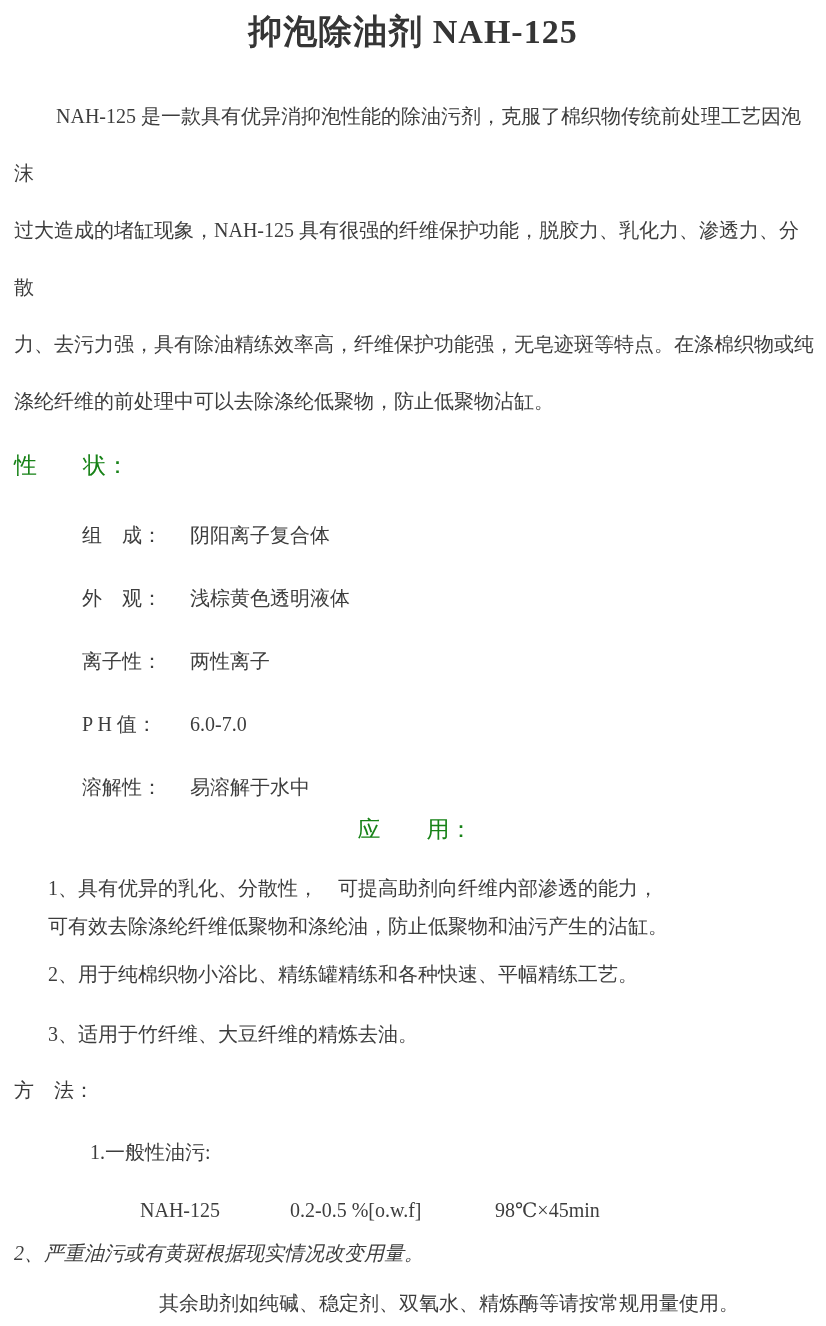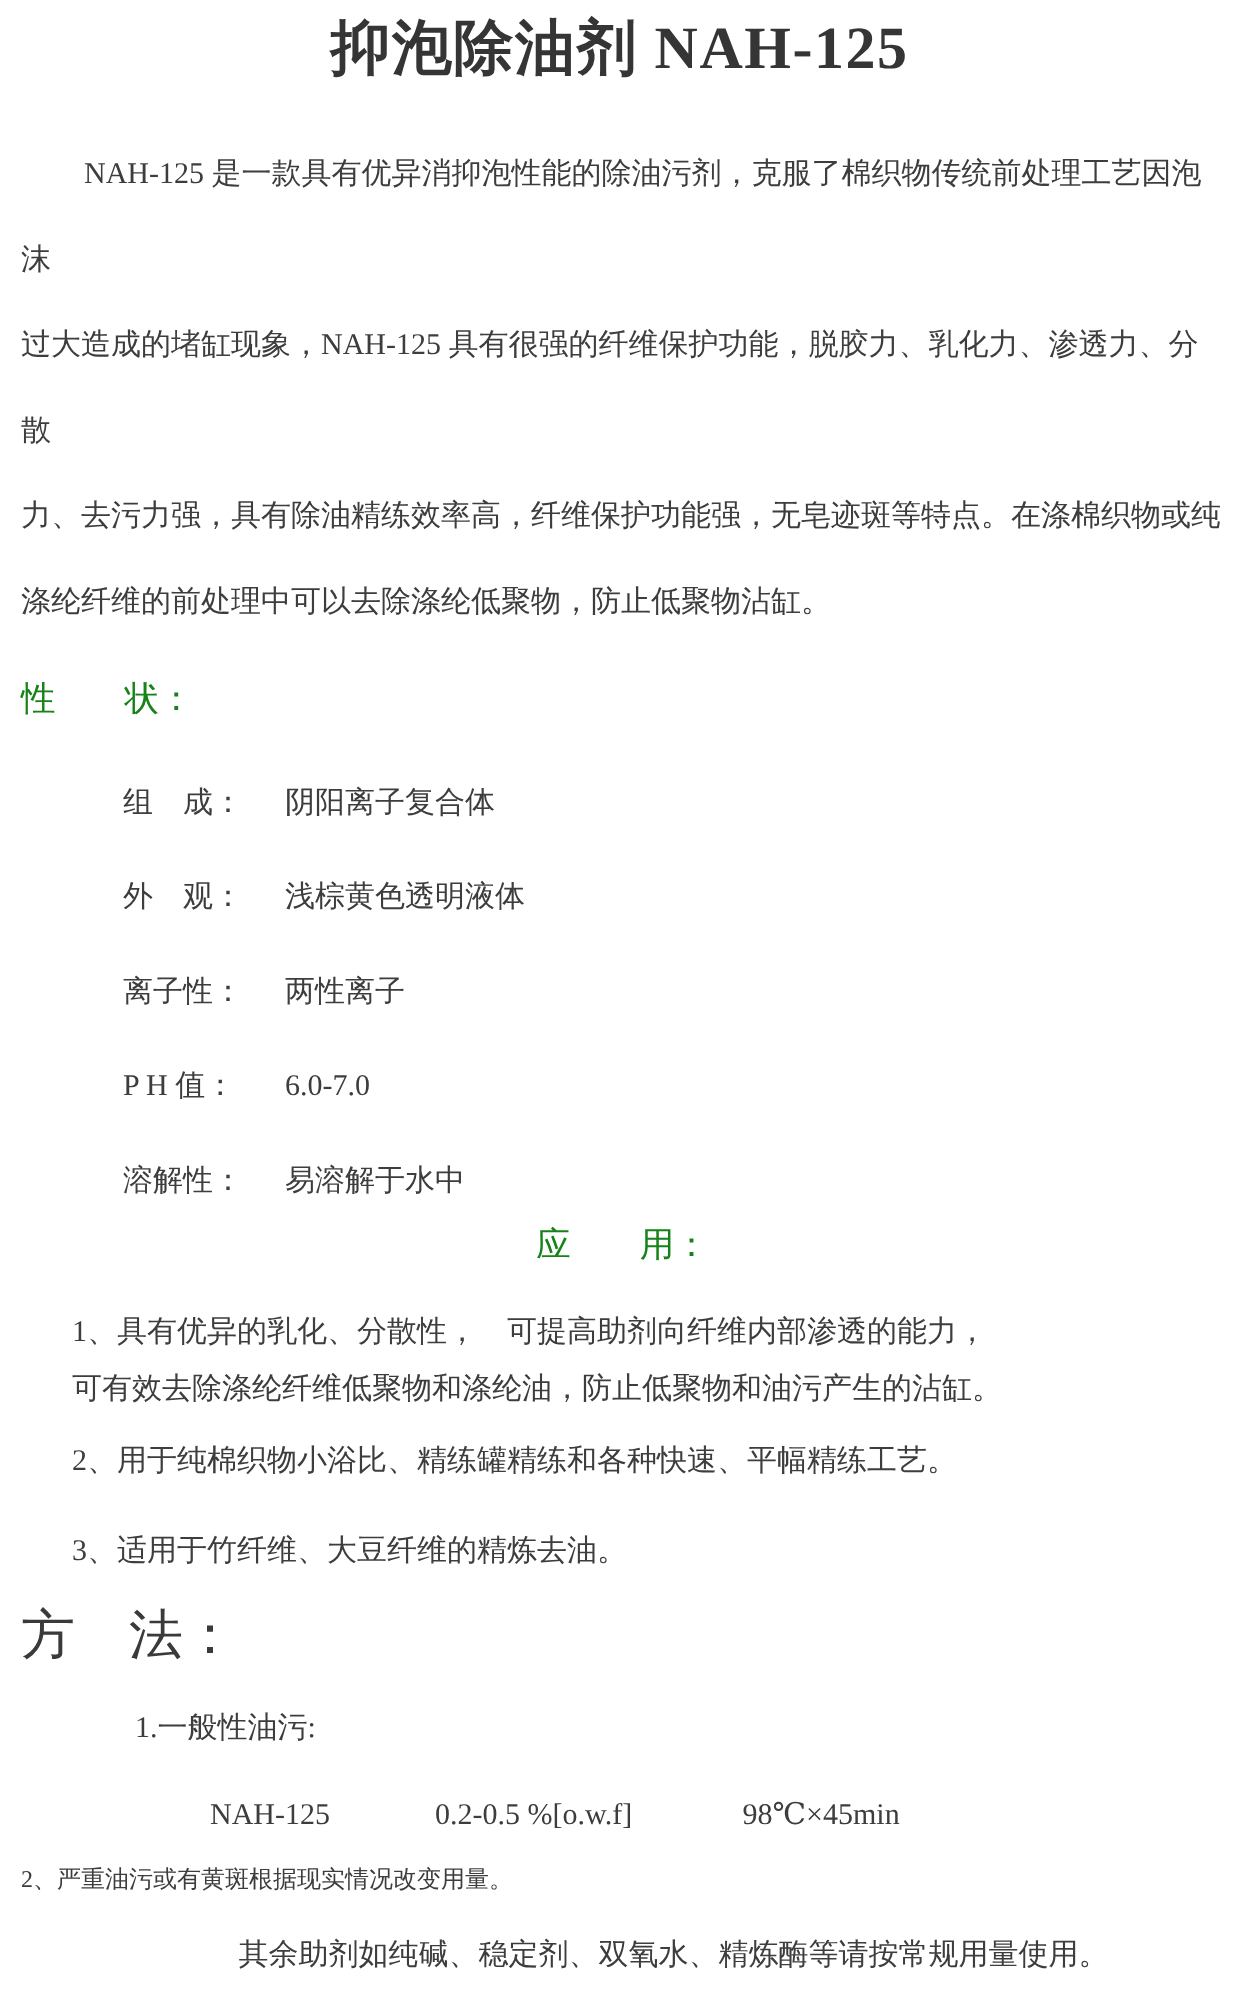--- a/index.html
+++ b/index.html
@@ -11,21 +11,21 @@
     width: 826px;
     height: 1326px;
     overflow: hidden;
     font-family: "Liberation Serif", "DejaVu Serif", serif;
     color: #3d3d3d;
     position: relative;
   }
   .doc-title {
     margin: 6px 0 0 0;
     text-align: center;
-    font-size: 40px;
+    font-size: 34px;
     font-weight: bold;
     color: #353535;
     line-height: 52px;
     letter-spacing: 1px;
   }
   .intro {
     margin: 30px 12px 0 14px;
     font-size: 20px;
     line-height: 57px;
     color: #3d3d3d;
@@ -59,42 +59,43 @@
   }
   .app-item {
     margin-left: 48px;
     font-size: 20px;
     line-height: 38px;
   }
   .app-item-2 { margin-top: 10px; }
   .app-item-3 { margin-top: 22px; }
   .method-heading {
     margin: 19px 0 0 14px;
-    font-size: 36px;
+    font-size: 20px;
     font-weight: 500;
     color: #3a3a3a;
     line-height: 36px;
   }
   .method-case1 {
     margin: 31px 0 0 90px;
     font-size: 20px;
     line-height: 27px;
   }
   .dosage-line {
     margin: 31px 0 0 140px;
     font-size: 20px;
     line-height: 27px;
     font-family: "Liberation Serif", "DejaVu Serif", serif;
   }
   .dosage-product   { display: inline-block; width: 150px; }
   .dosage-amount    { display: inline-block; width: 205px; }
   .method-case2 {
     margin: 16px 0 0 14px;
-    font-size: 16px;
+    font-size: 20px;
     line-height: 27px;
+    font-style: italic;
   }
   .aux-note {
     margin: 23px 0 0 72px;
     font-size: 20px;
     line-height: 27px;
     text-align: center;
   }
 </style>
 </head>
 <body>

